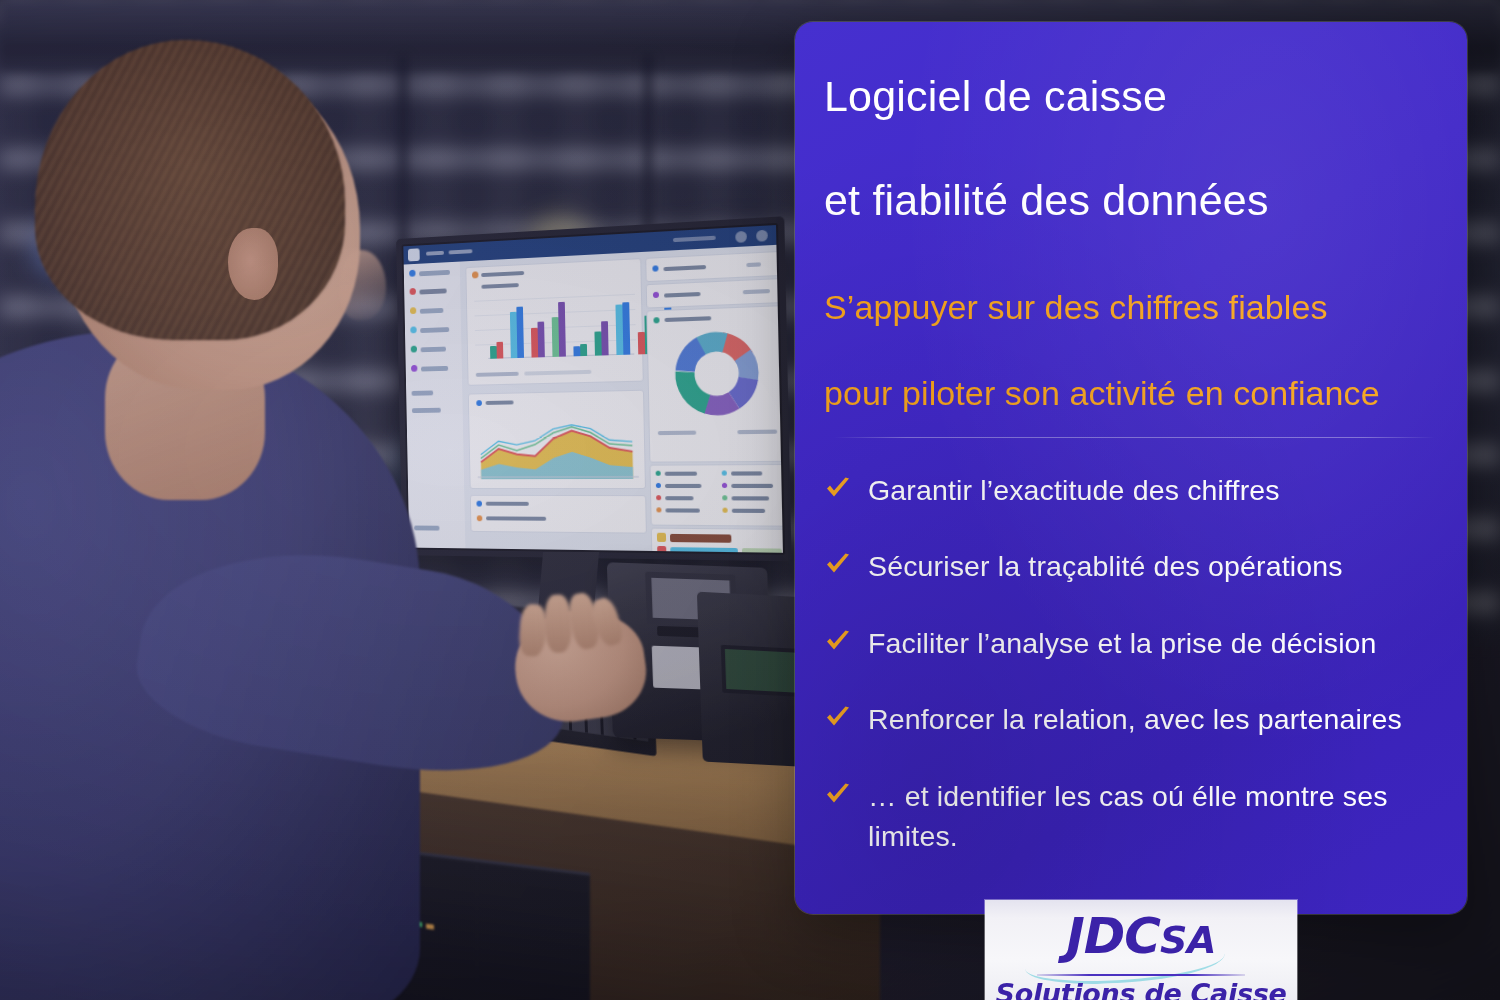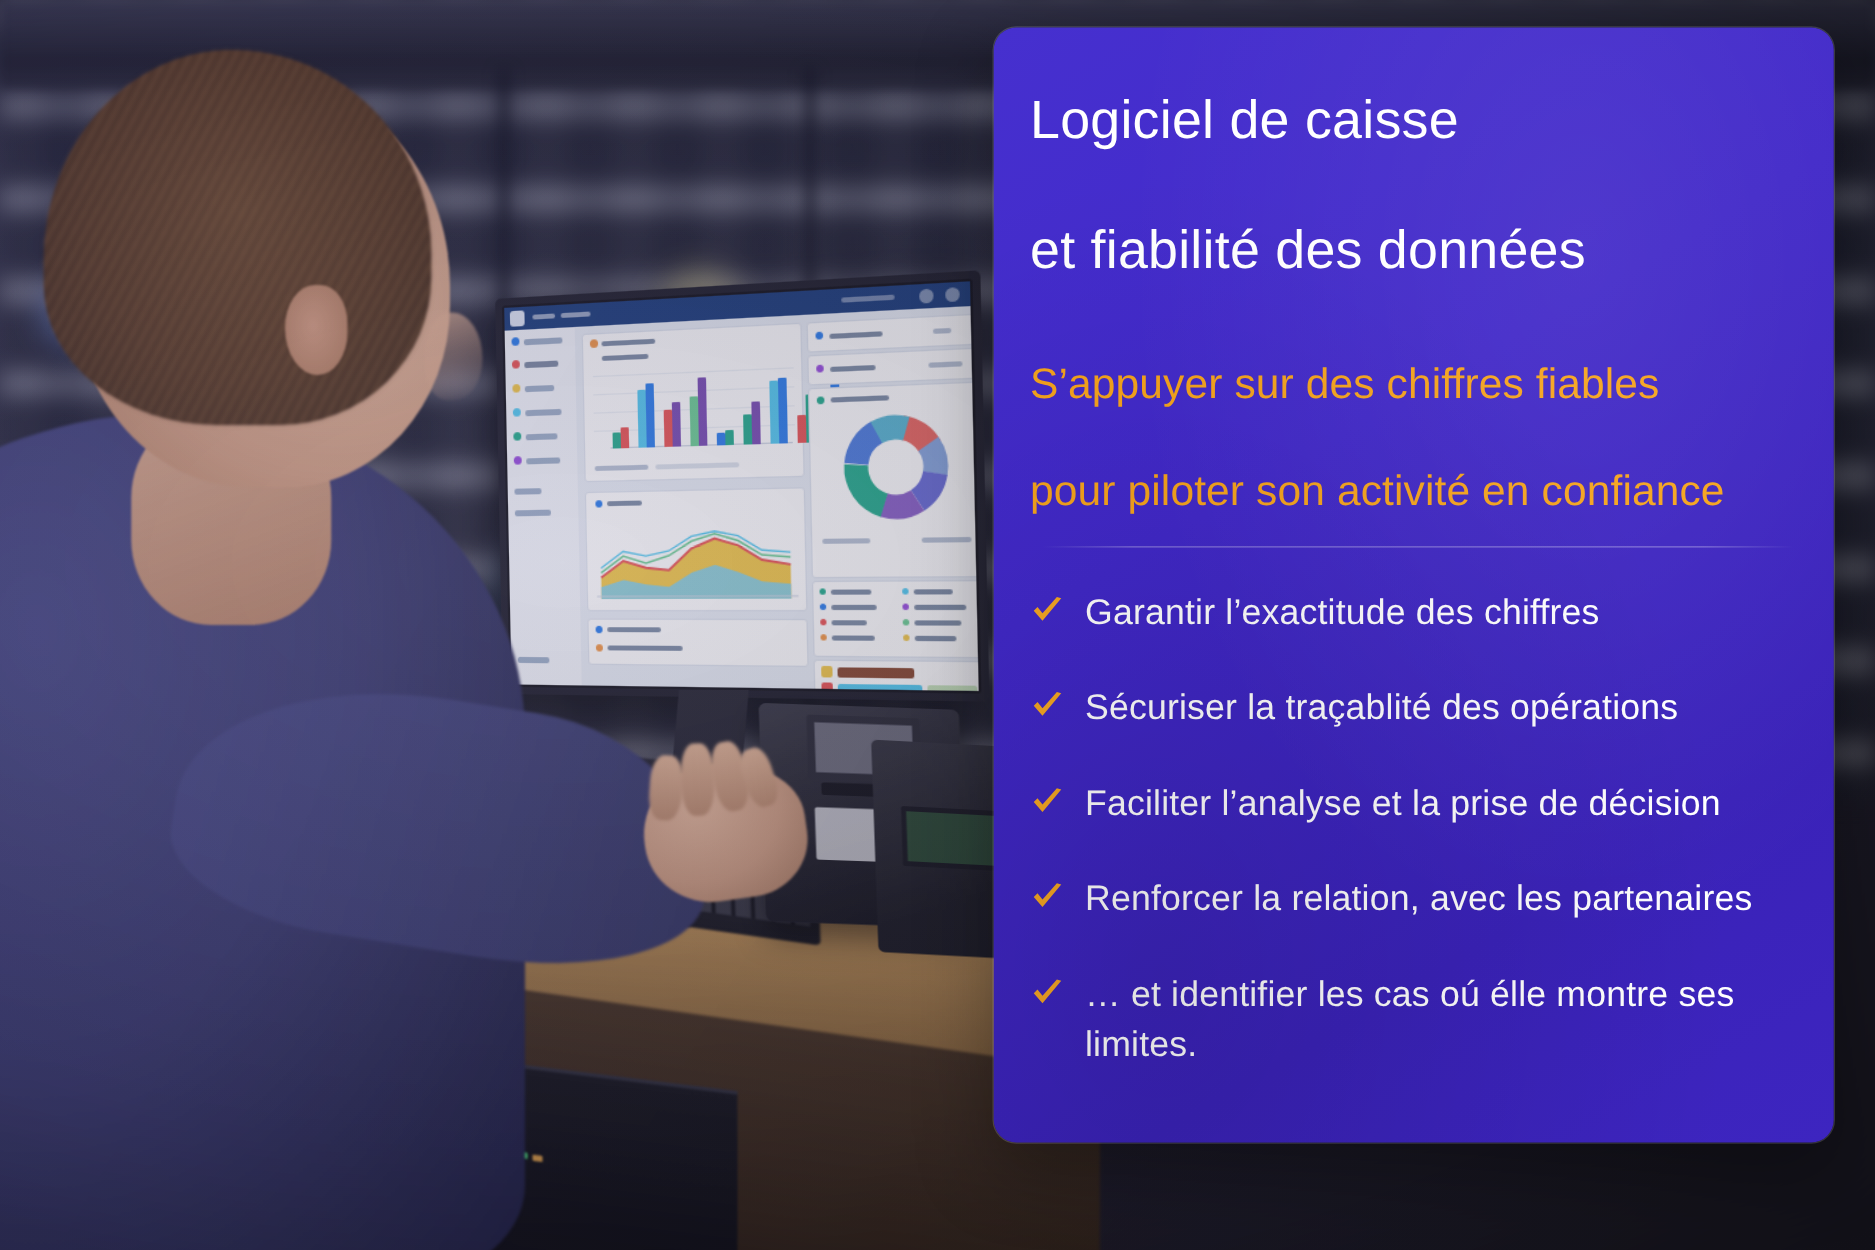--- a/index.html
+++ b/index.html
@@ -536,14 +536,20 @@
               <path d="M2 11.5 L9 19.5 L24 1.5 L20.5 0.5 L9 13.5 L5 8.5 Z" fill="#f5a623"></path>
             </svg>
           </span>
           <span class="bullet-text" style="max-width:560px;">… et identifier les cas oú élle montre ses limites.</span>
         </li>
 
       </ul>
     </div>
   </div>
 
+  <div class="logo-box">
+    <div class="logo-swoosh"></div>
+    <div class="logo-wordmark"><span>JDC</span><span class="sa">SA</span></div>
+    <div class="logo-rule"></div>
+    <div class="logo-tagline">Solutions de Caisse</div>
+  </div>
 
 </div>
 
 </body></html>

